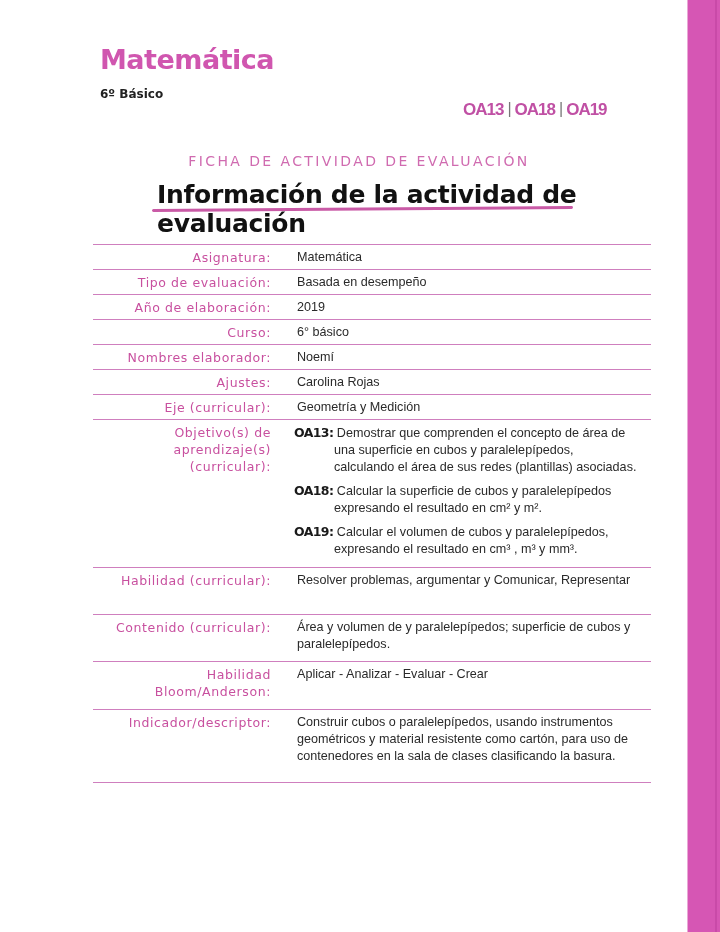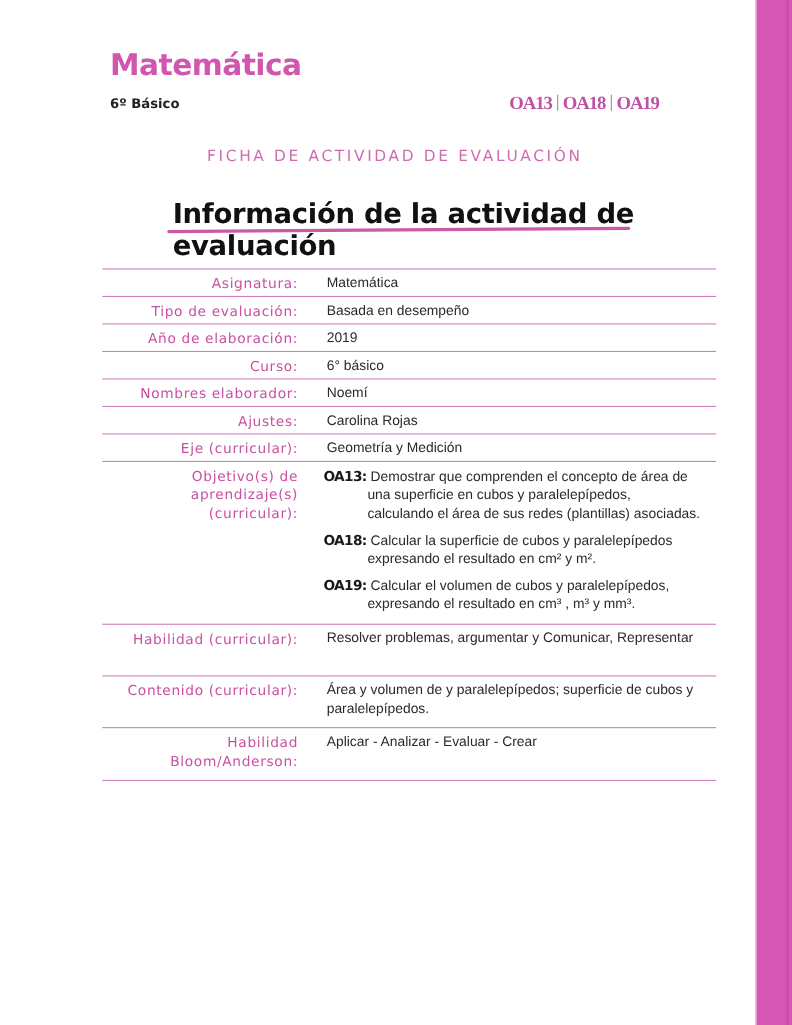--- a/index.html
+++ b/index.html
@@ -21,28 +21,28 @@
     position: absolute; left: 100px; top: 44px;
     font-family: "DejaVu Sans", sans-serif; font-weight: bold;
     font-size: 27px; color: #d056af; letter-spacing: -0.5px;
   }
   .grade {
     position: absolute; left: 100px; top: 87px;
     font-family: "DejaVu Sans", sans-serif; font-weight: bold;
     font-size: 12px; color: #222;
   }
   .oa-codes {
-    position: absolute; left: 463px; top: 84px;
-    font-family: Liberation Serif, serif; font-weight: bold;
+    position: absolute; left: 463px; top: 100px;
+    font-family: Liberation Sans, sans-serif; font-weight: bold;
     font-size: 17px; color: #c050a4; letter-spacing: -1px;
     display: flex; align-items: flex-start;
   }
   .oa-codes .sep { color: #777; font-weight: normal; margin: 0 4px; font-size: 16px; }
   .doc-type {
-    position: absolute; left: 0; width: 720px; top: 133px; text-align: center;
+    position: absolute; left: 0; width: 720px; top: 152px; text-align: center;
     padding-left: 0;
   }
   .doc-type span {
     display: inline-block; margin-left: -2px;
     font-family: "DejaVu Sans", sans-serif; font-size: 14px;
     letter-spacing: 2.4px; color: #d06bb0; font-weight: normal;
   }
   .section-title {
     position: absolute; left: 157px; top: 180px;
     font-family: "DejaVu Sans", sans-serif; font-weight: bold;
@@ -177,14 +177,18 @@
       <td class="label-cell">Contenido (curricular):</td>
       <td class="value-cell">Área y volumen de y paralelepípedos; superficie de cubos y paralelepípedos.</td>
     </tr>
     <tr class="info-row" style="height:48px">
       <td class="label-cell">
         <div>Habilidad</div>
         <div>Bloom/Anderson:</div>
       </td>
       <td class="value-cell">Aplicar - Analizar - Evaluar - Crear</td>
     </tr>
+    <tr class="info-row" style="height:73px">
+      <td class="label-cell">Indicador/descriptor:</td>
+      <td class="value-cell">Construir cubos o paralelepípedos, usando instrumentos geométricos y material resistente como cartón, para uso de contenedores en la sala de clases clasificando la basura.</td>
+    </tr>
   </tbody>
 </table>
 
 </body></html>

